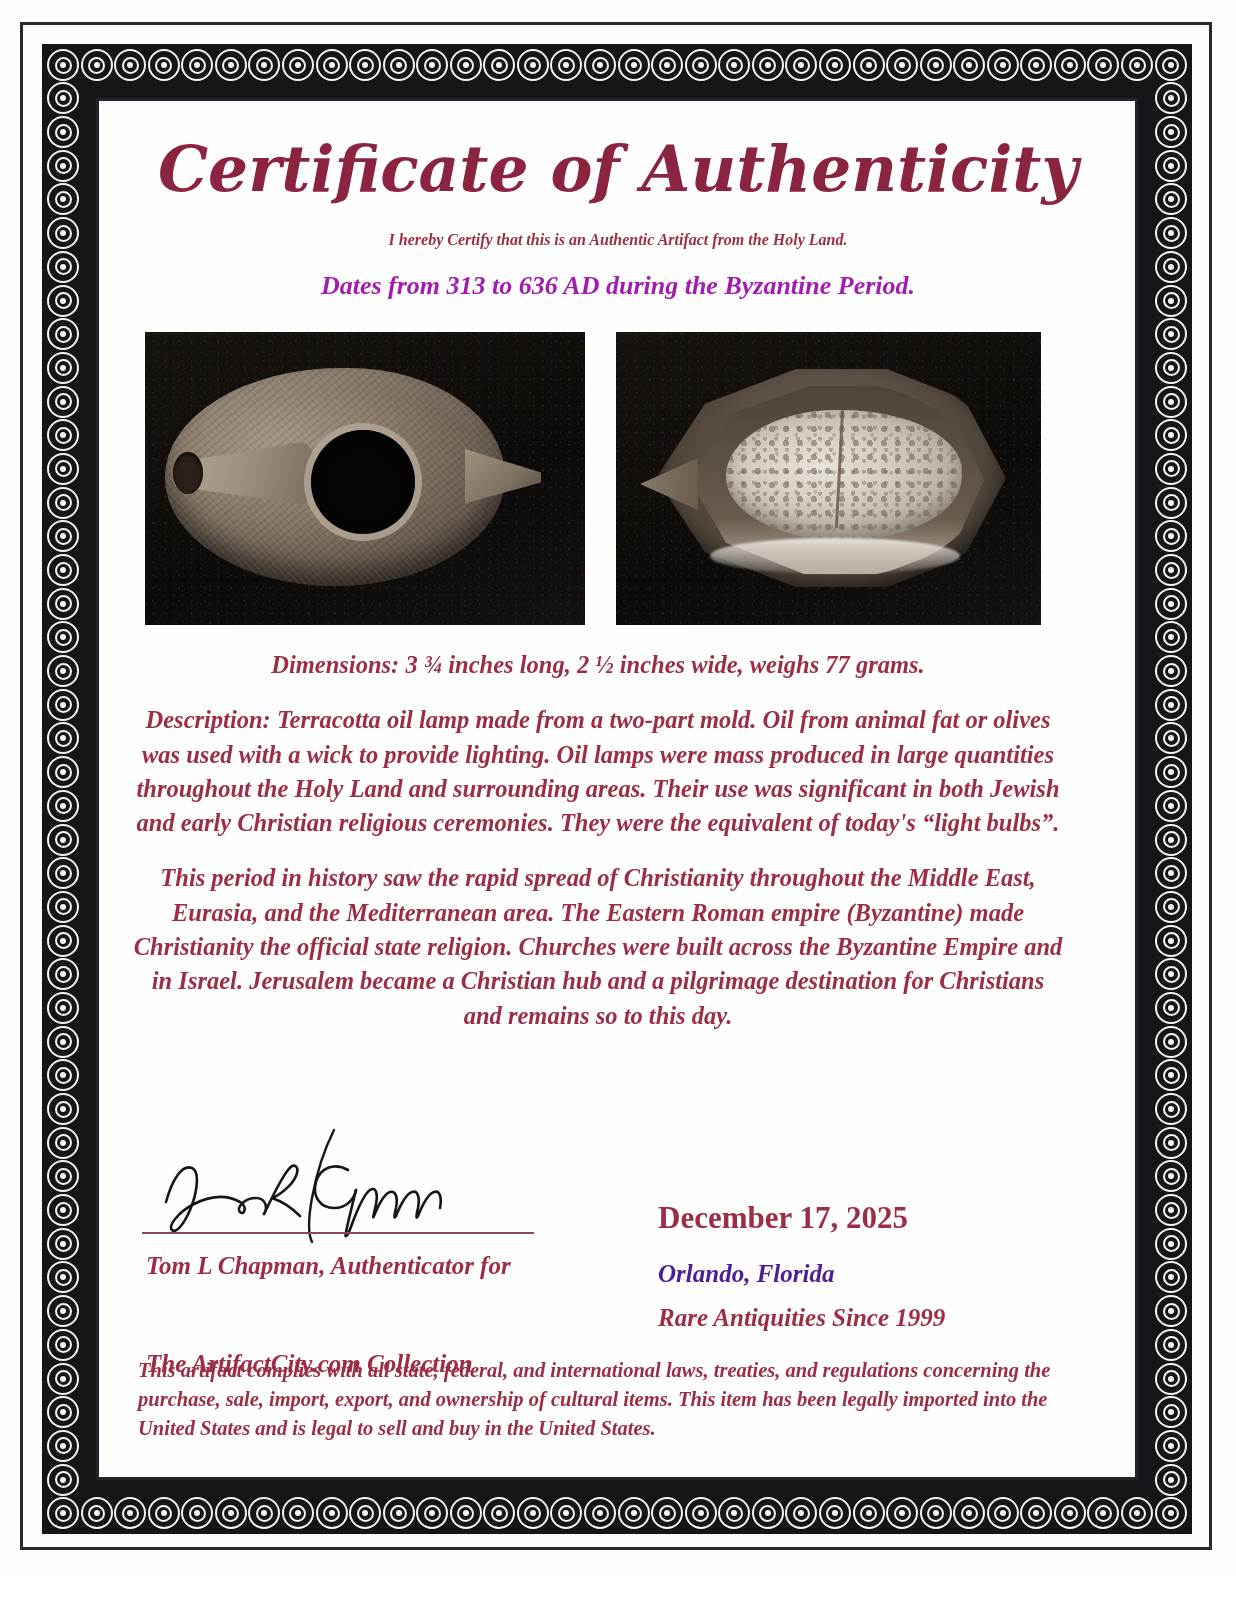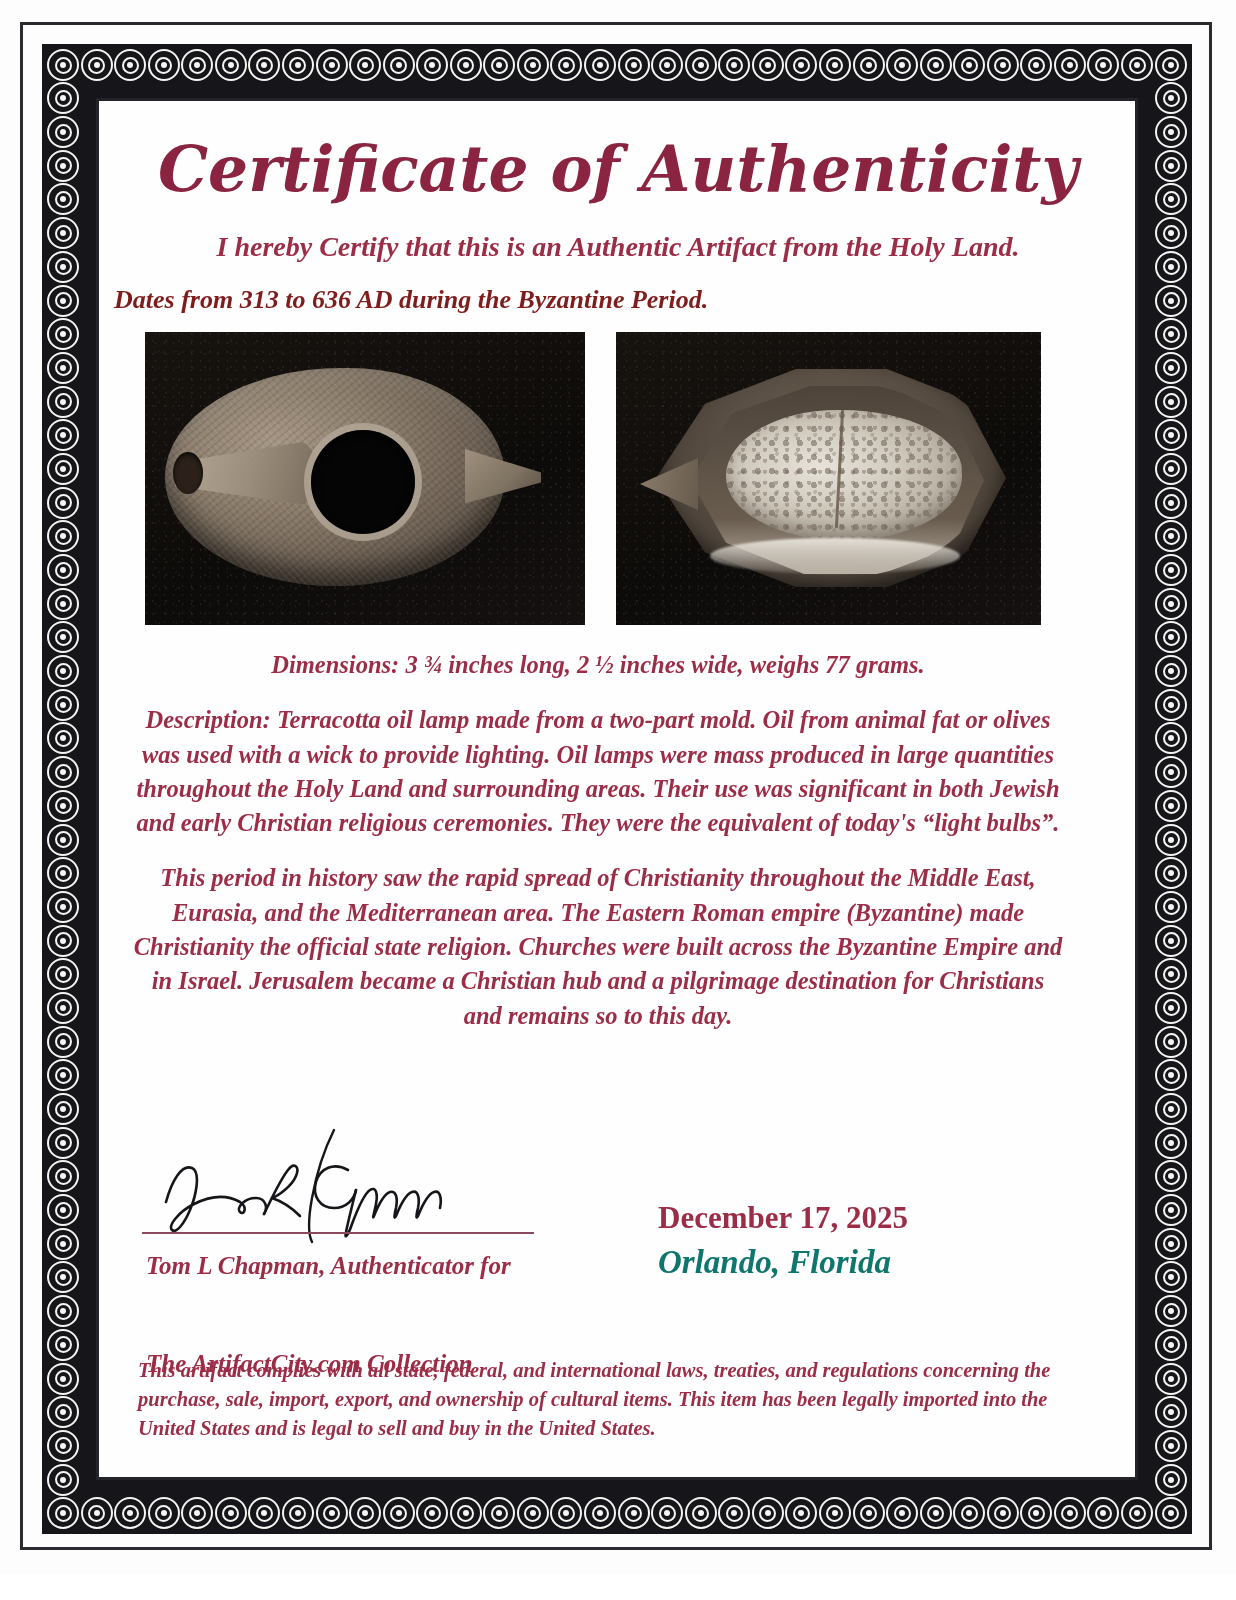--- a/index.html
+++ b/index.html
@@ -123,29 +123,29 @@
     font-style: italic;
     font-family: "DejaVu Serif", "Liberation Serif", serif;
     letter-spacing: 0px;
     margin-top: 28px;
     line-height: 1;
   }
 
   .certify-line {
     text-align: center;
     color: #9c2d47;
-    font-size: 28px;
+    font-size: 16px;
     font-weight: bold;
     font-style: italic;
     font-family: "Liberation Serif", serif;
     margin-top: 30px;
   }
   .dates-line {
-    text-align: left;
-    color: #7f1d1d;
+    text-align: center;
+    color: #a21caf;
     font-size: 26px;
     font-weight: bold;
     font-style: italic;
     font-family: "Liberation Serif", serif;
     margin-top: 22px;
   }
 
   
   .photo-row {
     position: absolute;
@@ -394,23 +394,23 @@
     left: 528px;
     top: 66px;
     color: #9c2d47;
     font-size: 31px;
     font-weight: bold;
     font-family: "Liberation Serif", serif;
   }
   .sig-city {
     position: absolute;
     left: 528px;
-    top: 110px;
-    color: #0f766e;
-    font-size: 33px;
+    top: 126px;
+    color: #4c1d95;
+    font-size: 25px;
     font-weight: bold;
     font-style: italic;
     font-family: "Liberation Serif", serif;
   }
   .sig-tag {
     position: absolute;
     left: 528px;
     top: 170px;
     color: #9c2d47;
     font-size: 25px;
@@ -669,20 +669,21 @@
                  C228 62 230 70 228 80 C226 90 224 96 226 92 C230 82 236 70 242 68
                  C248 66 250 74 248 84 C246 92 246 96 248 92 C252 82 258 70 264 68
                  C270 66 272 74 270 84 C268 92 268 96 270 92 C274 82 280 70 286 68
                  C292 66 294 74 292 84" fill="none" stroke="#16161a" stroke-width="2.6" stroke-linecap="round"></path>
       </svg>
       <div class="sig-line"></div>
       <div class="sig-name">Tom L Chapman, Authenticator for</div>
       <div class="sig-org">The ArtifactCity.com Collection</div>
       <div class="sig-date">December 17, 2025</div>
       <div class="sig-city">Orlando, Florida</div>
+      <div class="sig-tag">Rare Antiquities Since 1999</div>
     </div>
 
     <div class="legal">
       <p>This artifact complies with all state, federal, and international laws, treaties, and regulations concerning the purchase, sale, import, export, and ownership of cultural items. This item has been legally imported into the United States and is legal to sell and buy in the  United States.</p>
     </div>
 
   </div>
 </div>
 
 </body></html>

